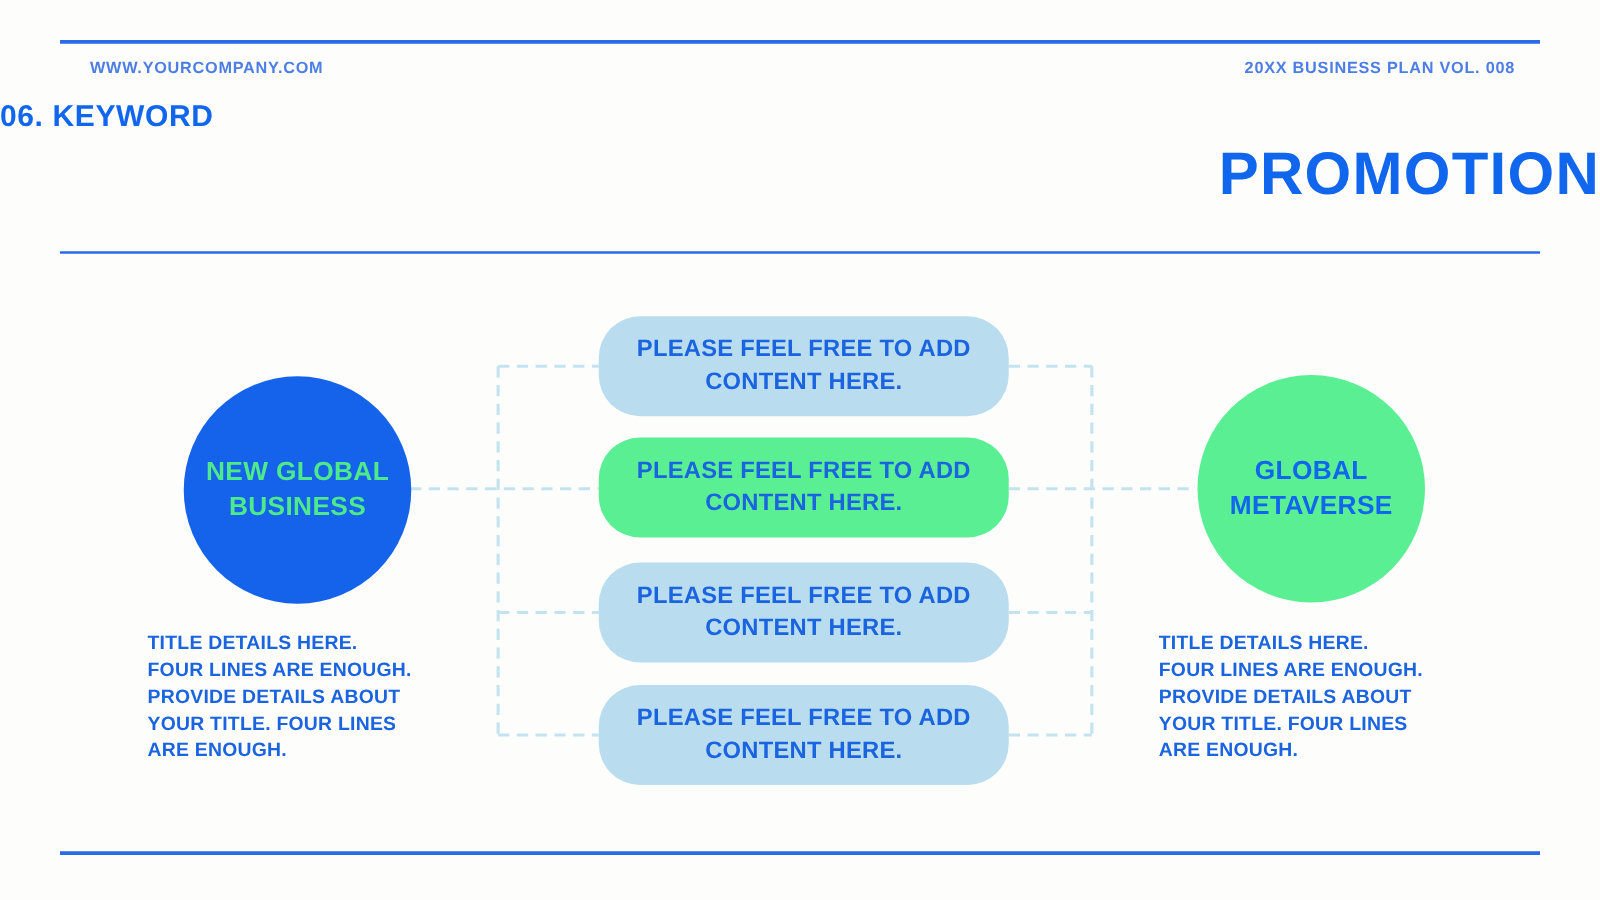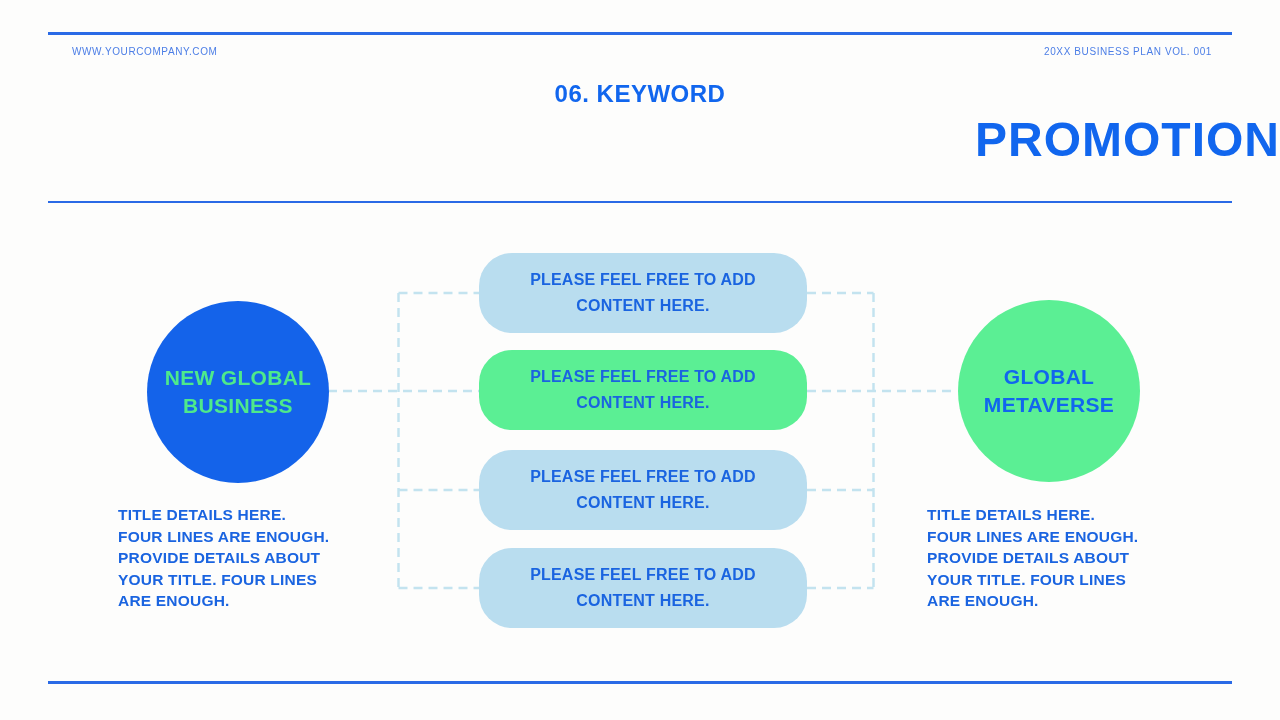--- a/index.html
+++ b/index.html
@@ -20,35 +20,35 @@
     width: 1184px;
     background: var(--rule, #2a6ae6);
   }
   .rule-top    { top: 32px;  height: 3px; }
   .rule-mid    { top: 201px; height: 2px; }
   .rule-bottom { top: 681px; height: 3px; }
 
   .header-text {
     position: absolute;
     top: 46px;
-    font-size: 10px;
-    font-weight: 400;
+    font-size: 13px;
+    font-weight: 700;
     letter-spacing: 0.6px;
     color: var(--header-text, #4c7ee6);
     white-space: nowrap;
   }
   .website { left: 72px; }
   .volume  { right: 68px; }
 
   .kicker {
     position: absolute;
     top: 80px;
     left: 0;
     width: 100%;
-    text-align: center;
+    text-align: left;
     font-size: 24px;
     font-weight: 700;
     letter-spacing: 0.5px;
     color: var(--accent, #1166ee);
   }
 
   .main-title {
     position: absolute;
     top: 112px;
     left: 0;
@@ -103,21 +103,21 @@
     width: 328px;
     height: 80px;
     border-radius: 33px;
     background: var(--pill-blue, #b9ddef);
     color: var(--pill-text, #1a64e0);
     display: flex;
     flex-direction: column;
     align-items: center;
     justify-content: center;
     text-align: center;
-    font-size: 16px;
+    font-size: 19px;
     font-weight: 700;
     line-height: 26px;
     letter-spacing: 0.2px;
   }
   .pill-1 { top: 253px; }
   .pill-2 { top: 350px; }
   .pill-3 { top: 450px; }
   .pill-4 { top: 548px; }
   .pill-green { background: var(--green, #5bef94); }
   .pill .line { display: block; }
@@ -138,21 +138,21 @@
   .desc .line { display: block; }
 </style>
 </head>
 <body>
 
 <div class="slide">
 
   <div class="rule rule-top"></div>
 
   <div class="header-text website">WWW.YOURCOMPANY.COM</div>
-  <div class="header-text volume">20XX BUSINESS PLAN VOL. 001</div>
+  <div class="header-text volume">20XX BUSINESS PLAN VOL. 008</div>
 
   <div class="kicker">06. KEYWORD</div>
   <div class="main-title">PROMOTION</div>
 
   <div class="rule rule-mid"></div>
 
   <svg class="connector" viewBox="0 0 1280 720">
     <path d="M398.5 293 L398.5 588"></path>
     <path d="M398.5 293 L479 293"></path>
     <path d="M328 391 L479 391"></path>

